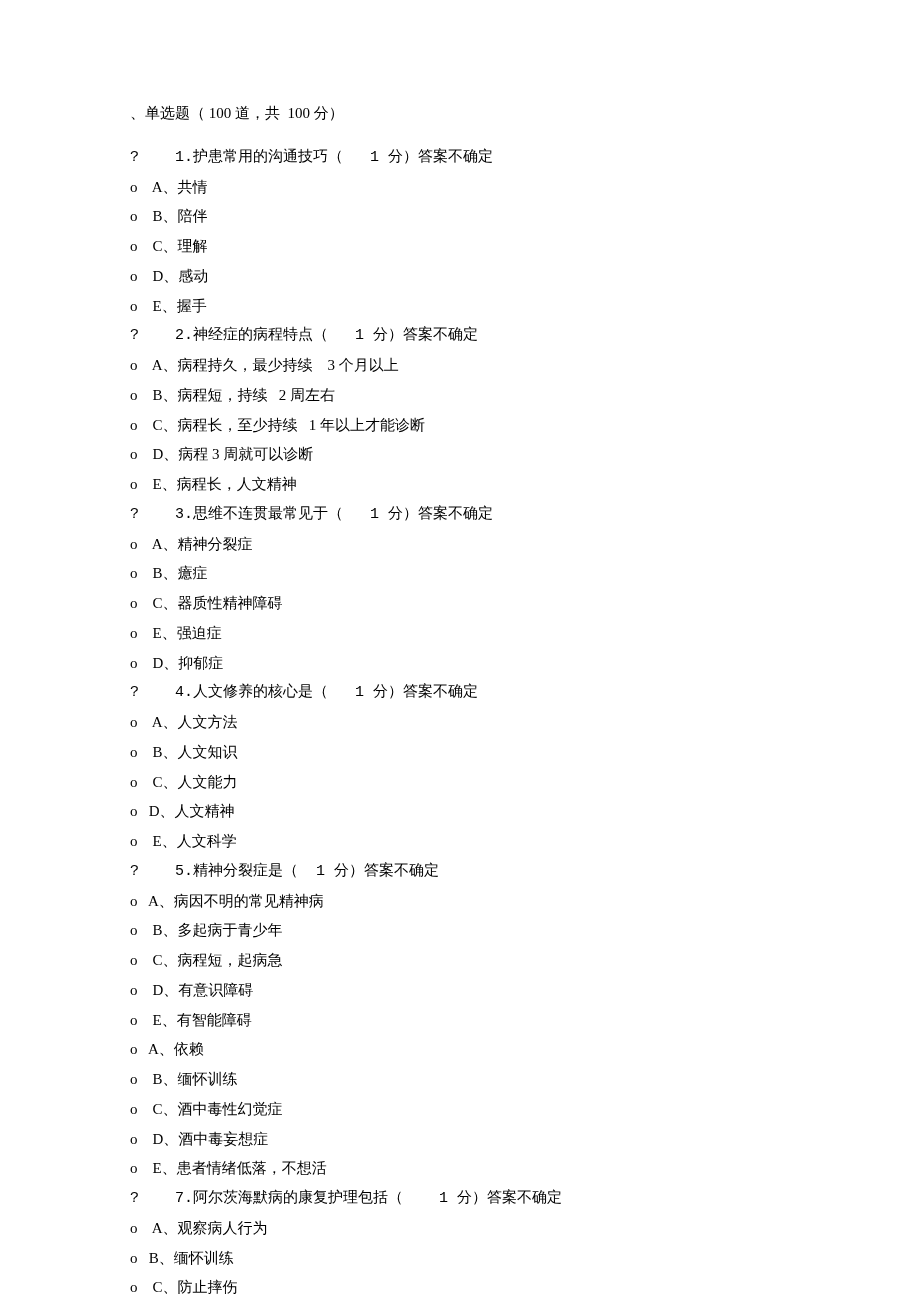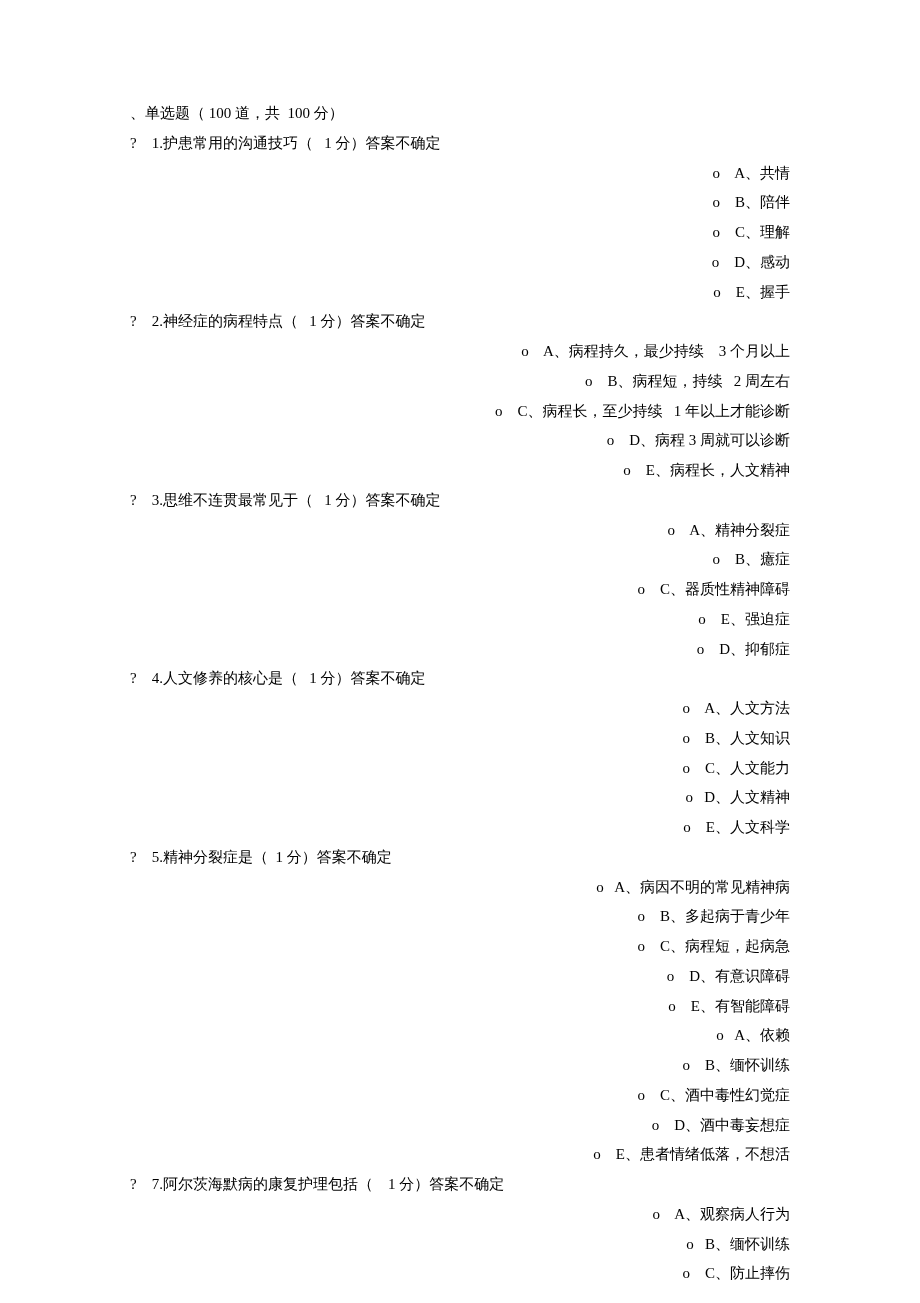--- a/index.html
+++ b/index.html
@@ -10,28 +10,28 @@
     margin: 0;
     padding: 100px 130px 100px 130px;
     line-height: 1.85;
     width: 920px;
     box-sizing: border-box;
   }
   .line {
     white-space: pre;
   }
   .header-line {
-    margin-bottom: 2px;
+    margin-bottom: 16px;
   }
   .q-line {
     margin-bottom: 2px;
+    font-family: Liberation Mono, monospace;
   }
   .opt-line {
     margin-bottom: 2px;
-    text-align: right;
   }
 </style>
 </head>
 <body>
 
 <div id="content">
     <div class="line header-line">、单选题（ 100 道，共  100 分）</div>
     <div class="line q-line">?    1.护患常用的沟通技巧（   1 分）答案不确定</div>
     <div class="line opt-line">o    A、共情</div>
     <div class="line opt-line">o    B、陪伴</div>

